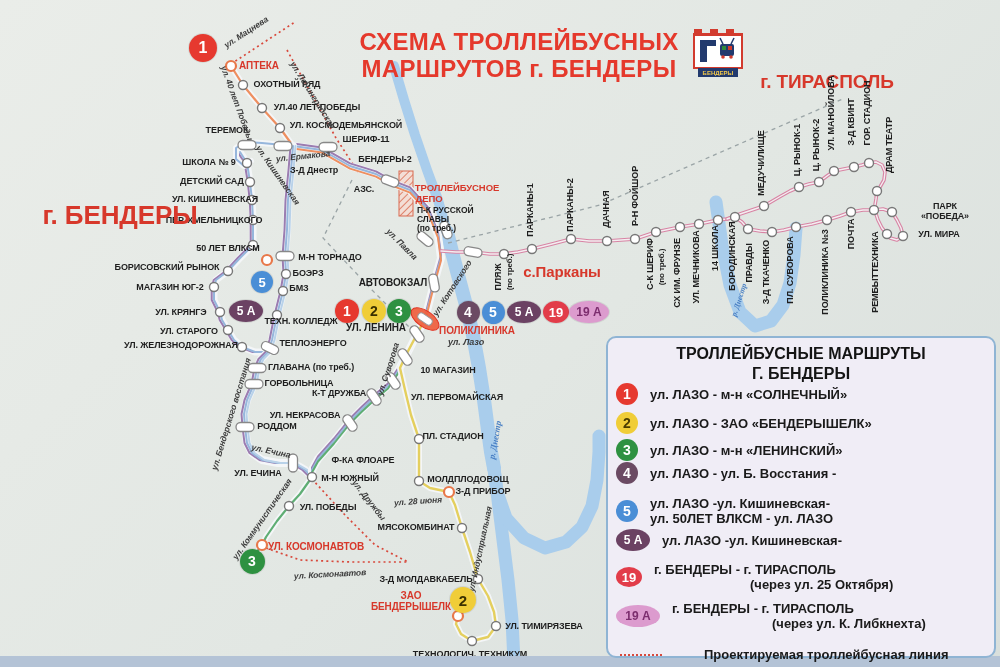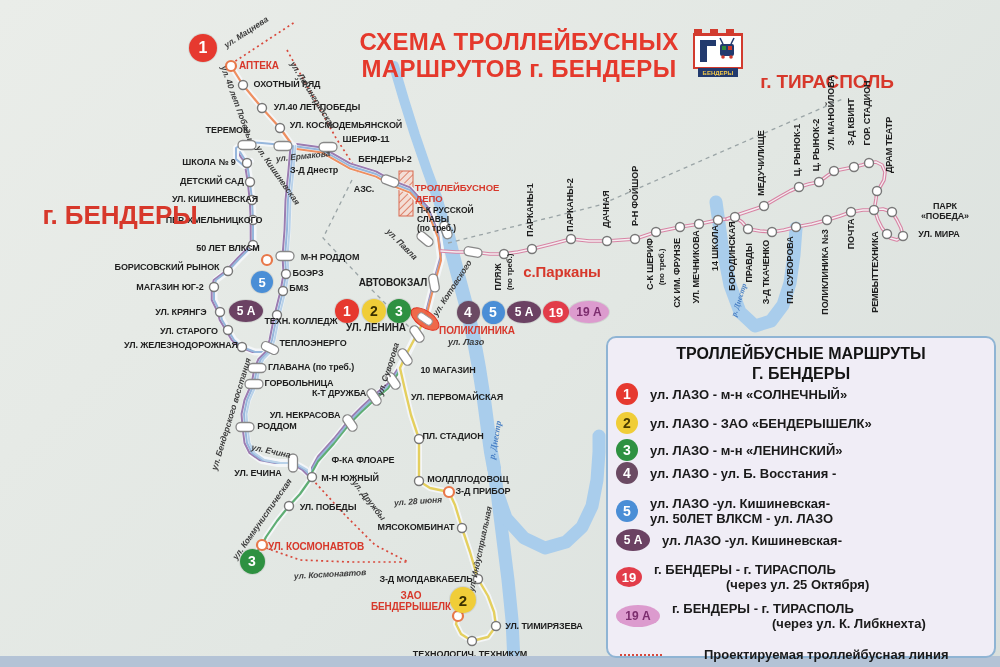--- a/index.html
+++ b/index.html
@@ -187,21 +187,21 @@
       <div class="lbl" style="left: 214px; top: 221px; transform: translate(-50%, -50%);">ПЕР. ХМЕЛЬНИЦКОГО</div>
       <div class="lbl" style="left: 228px; top: 249px; transform: translate(-50%, -50%);">50 ЛЕТ ВЛКСМ</div>
       <div class="lbl" style="left: 167px; top: 268px; transform: translate(-50%, -50%);">БОРИСОВСКИЙ РЫНОК</div>
       <div class="lbl" style="left: 170px; top: 288px; transform: translate(-50%, -50%);">МАГАЗИН ЮГ-2</div>
       <div class="lbl" style="left: 181px; top: 313px; transform: translate(-50%, -50%);">УЛ. КРЯНГЭ</div>
       <div class="lbl" style="left: 189px; top: 332px; transform: translate(-50%, -50%);">УЛ. СТАРОГО</div>
       <div class="lbl" style="left: 181px; top: 346px; transform: translate(-50%, -50%);">УЛ. ЖЕЛЕЗНОДОРОЖНАЯ</div>
       <div class="lbl" style="left: 385px; top: 160px; transform: translate(-50%, -50%);">БЕНДЕРЫ-2</div>
       <div class="lbl" style="left: 314px; top: 171px; transform: translate(-50%, -50%);">З-Д Днестр</div>
       <div class="lbl" style="left: 364px; top: 190px; transform: translate(-50%, -50%);">АЗС.</div>
-      <div class="lbl" style="left: 330px; top: 258px; transform: translate(-50%, -50%);">М-Н РОДДОМ</div>
+      <div class="lbl" style="left: 330px; top: 258px; transform: translate(-50%, -50%);">М-Н ТОРНАДО</div>
       <div class="lbl" style="left: 308px; top: 274px; transform: translate(-50%, -50%);">БОЭРЗ</div>
       <div class="lbl" style="left: 299px; top: 289px; transform: translate(-50%, -50%);">БМЗ</div>
       <div class="lbl" style="left: 301px; top: 322px; transform: translate(-50%, -50%);">ТЕХН. КОЛЛЕДЖ</div>
       <div class="lbl" style="left: 313px; top: 344px; transform: translate(-50%, -50%);">ТЕПЛОЭНЕРГО</div>
       <div class="lbl" style="left: 311px; top: 368px; transform: translate(-50%, -50%);">ГЛАВАНА (по треб.)</div>
       <div class="lbl" style="left: 299px; top: 384px; transform: translate(-50%, -50%);">ГОРБОЛЬНИЦА</div>
       <div class="lbl" style="left: 339px; top: 394px; transform: translate(-50%, -50%);">К-Т ДРУЖБА</div>
       <div class="lbl" style="left: 305px; top: 416px; transform: translate(-50%, -50%);">УЛ. НЕКРАСОВА</div>
       <div class="lbl" style="left: 277px; top: 427px; transform: translate(-50%, -50%);">РОДДОМ</div>
       <div class="lbl" style="left: 258px; top: 474px; transform: translate(-50%, -50%);">УЛ. ЕЧИНА</div>
@@ -355,21 +355,21 @@
         <div class="lrow" style="top: 191px;">
           <div class="lbadge" style="width: 34px; height: 22px; background: rgb(107, 66, 99); color: rgb(255, 255, 255); font-size: 12px;">5 А</div>
           <div class="ltext">
             <div>ул. ЛАЗО -ул. Кишиневская-</div>
           </div>
         </div>
         <div class="lrow" style="top: 224px;">
           <div class="lbadge" style="width: 26px; height: 20px; background: rgb(226, 60, 73); color: rgb(255, 255, 255); font-size: 13px;">19</div>
           <div class="ltext">
             <div>г. БЕНДЕРЫ - г. ТИРАСПОЛЬ</div>
-            <div style="margin-left: 72px; text-align: right;">(через ул. 25 Октября)</div>
+            <div style="margin-left: 96px; text-align: right;">(через ул. 25 Октября)</div>
           </div>
         </div>
         <div class="lrow" style="top: 263px;">
           <div class="lbadge" style="width: 44px; height: 22px; background: rgb(220, 155, 206); color: rgb(124, 45, 110); font-size: 12px;">19 А</div>
           <div class="ltext">
             <div>г. БЕНДЕРЫ - г. ТИРАСПОЛЬ</div>
             <div style="margin-left: 100px;">(через ул. К. Либкнехта)</div>
           </div>
         </div>
       </div>

